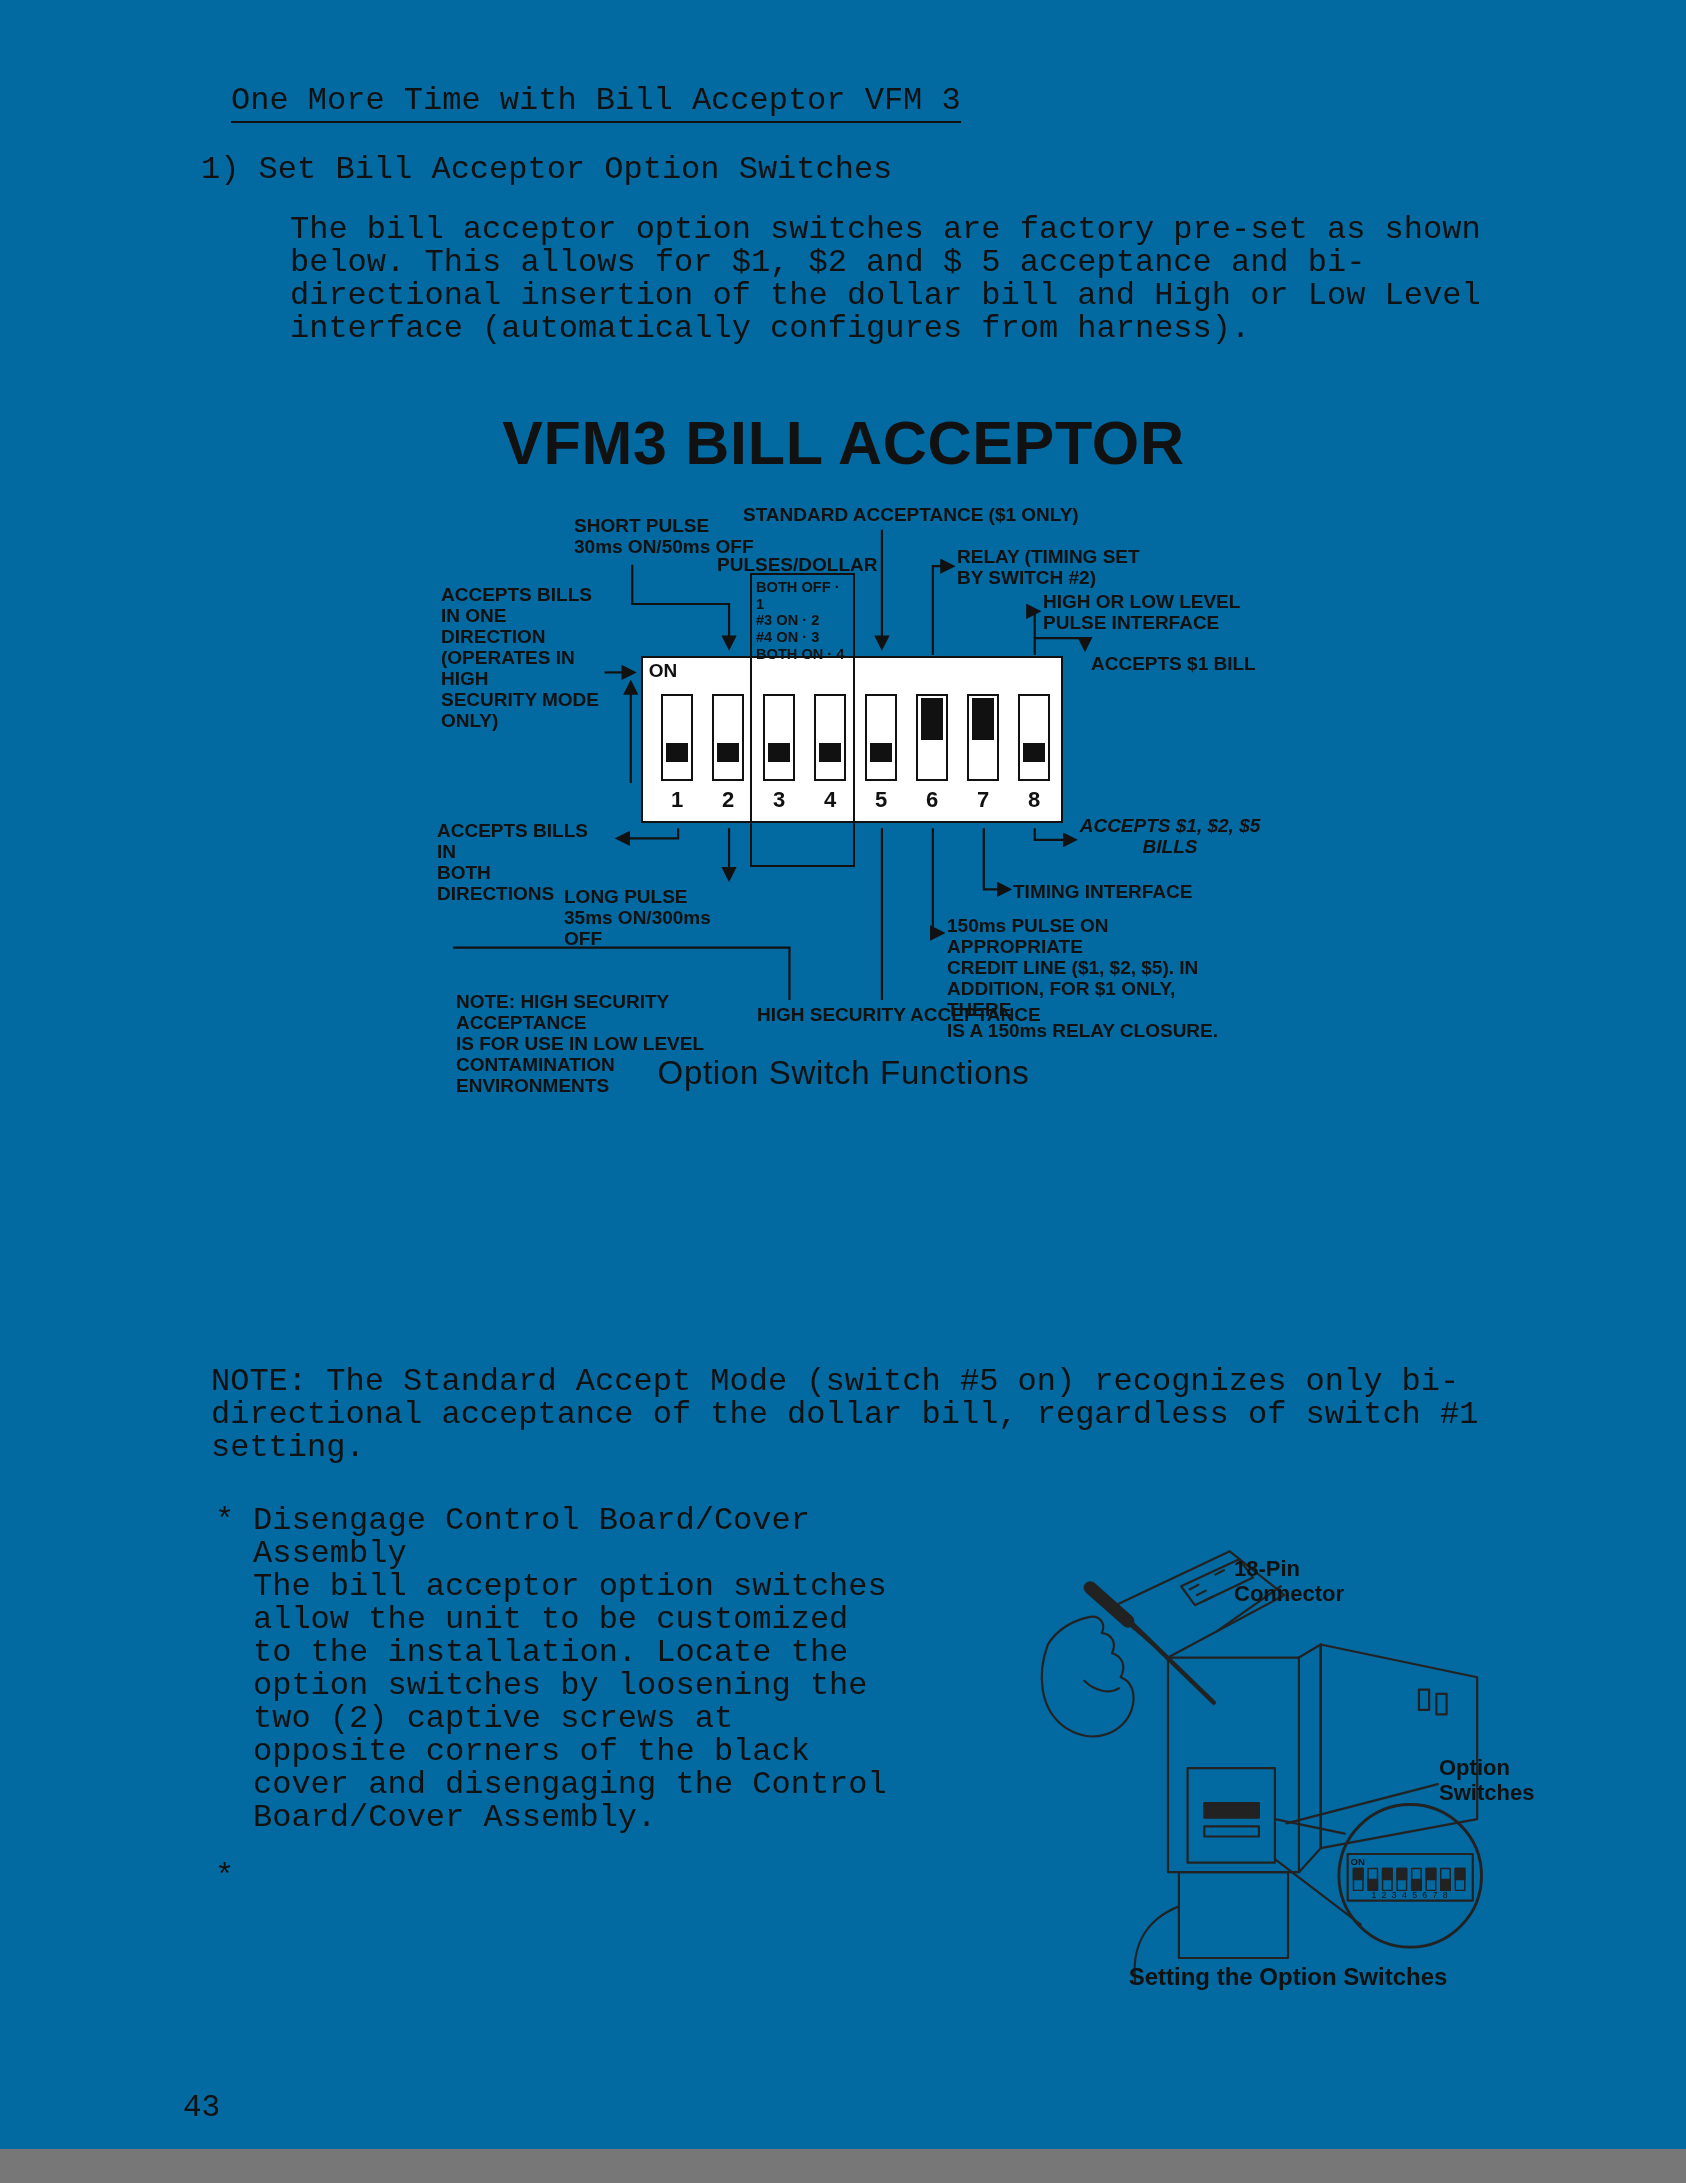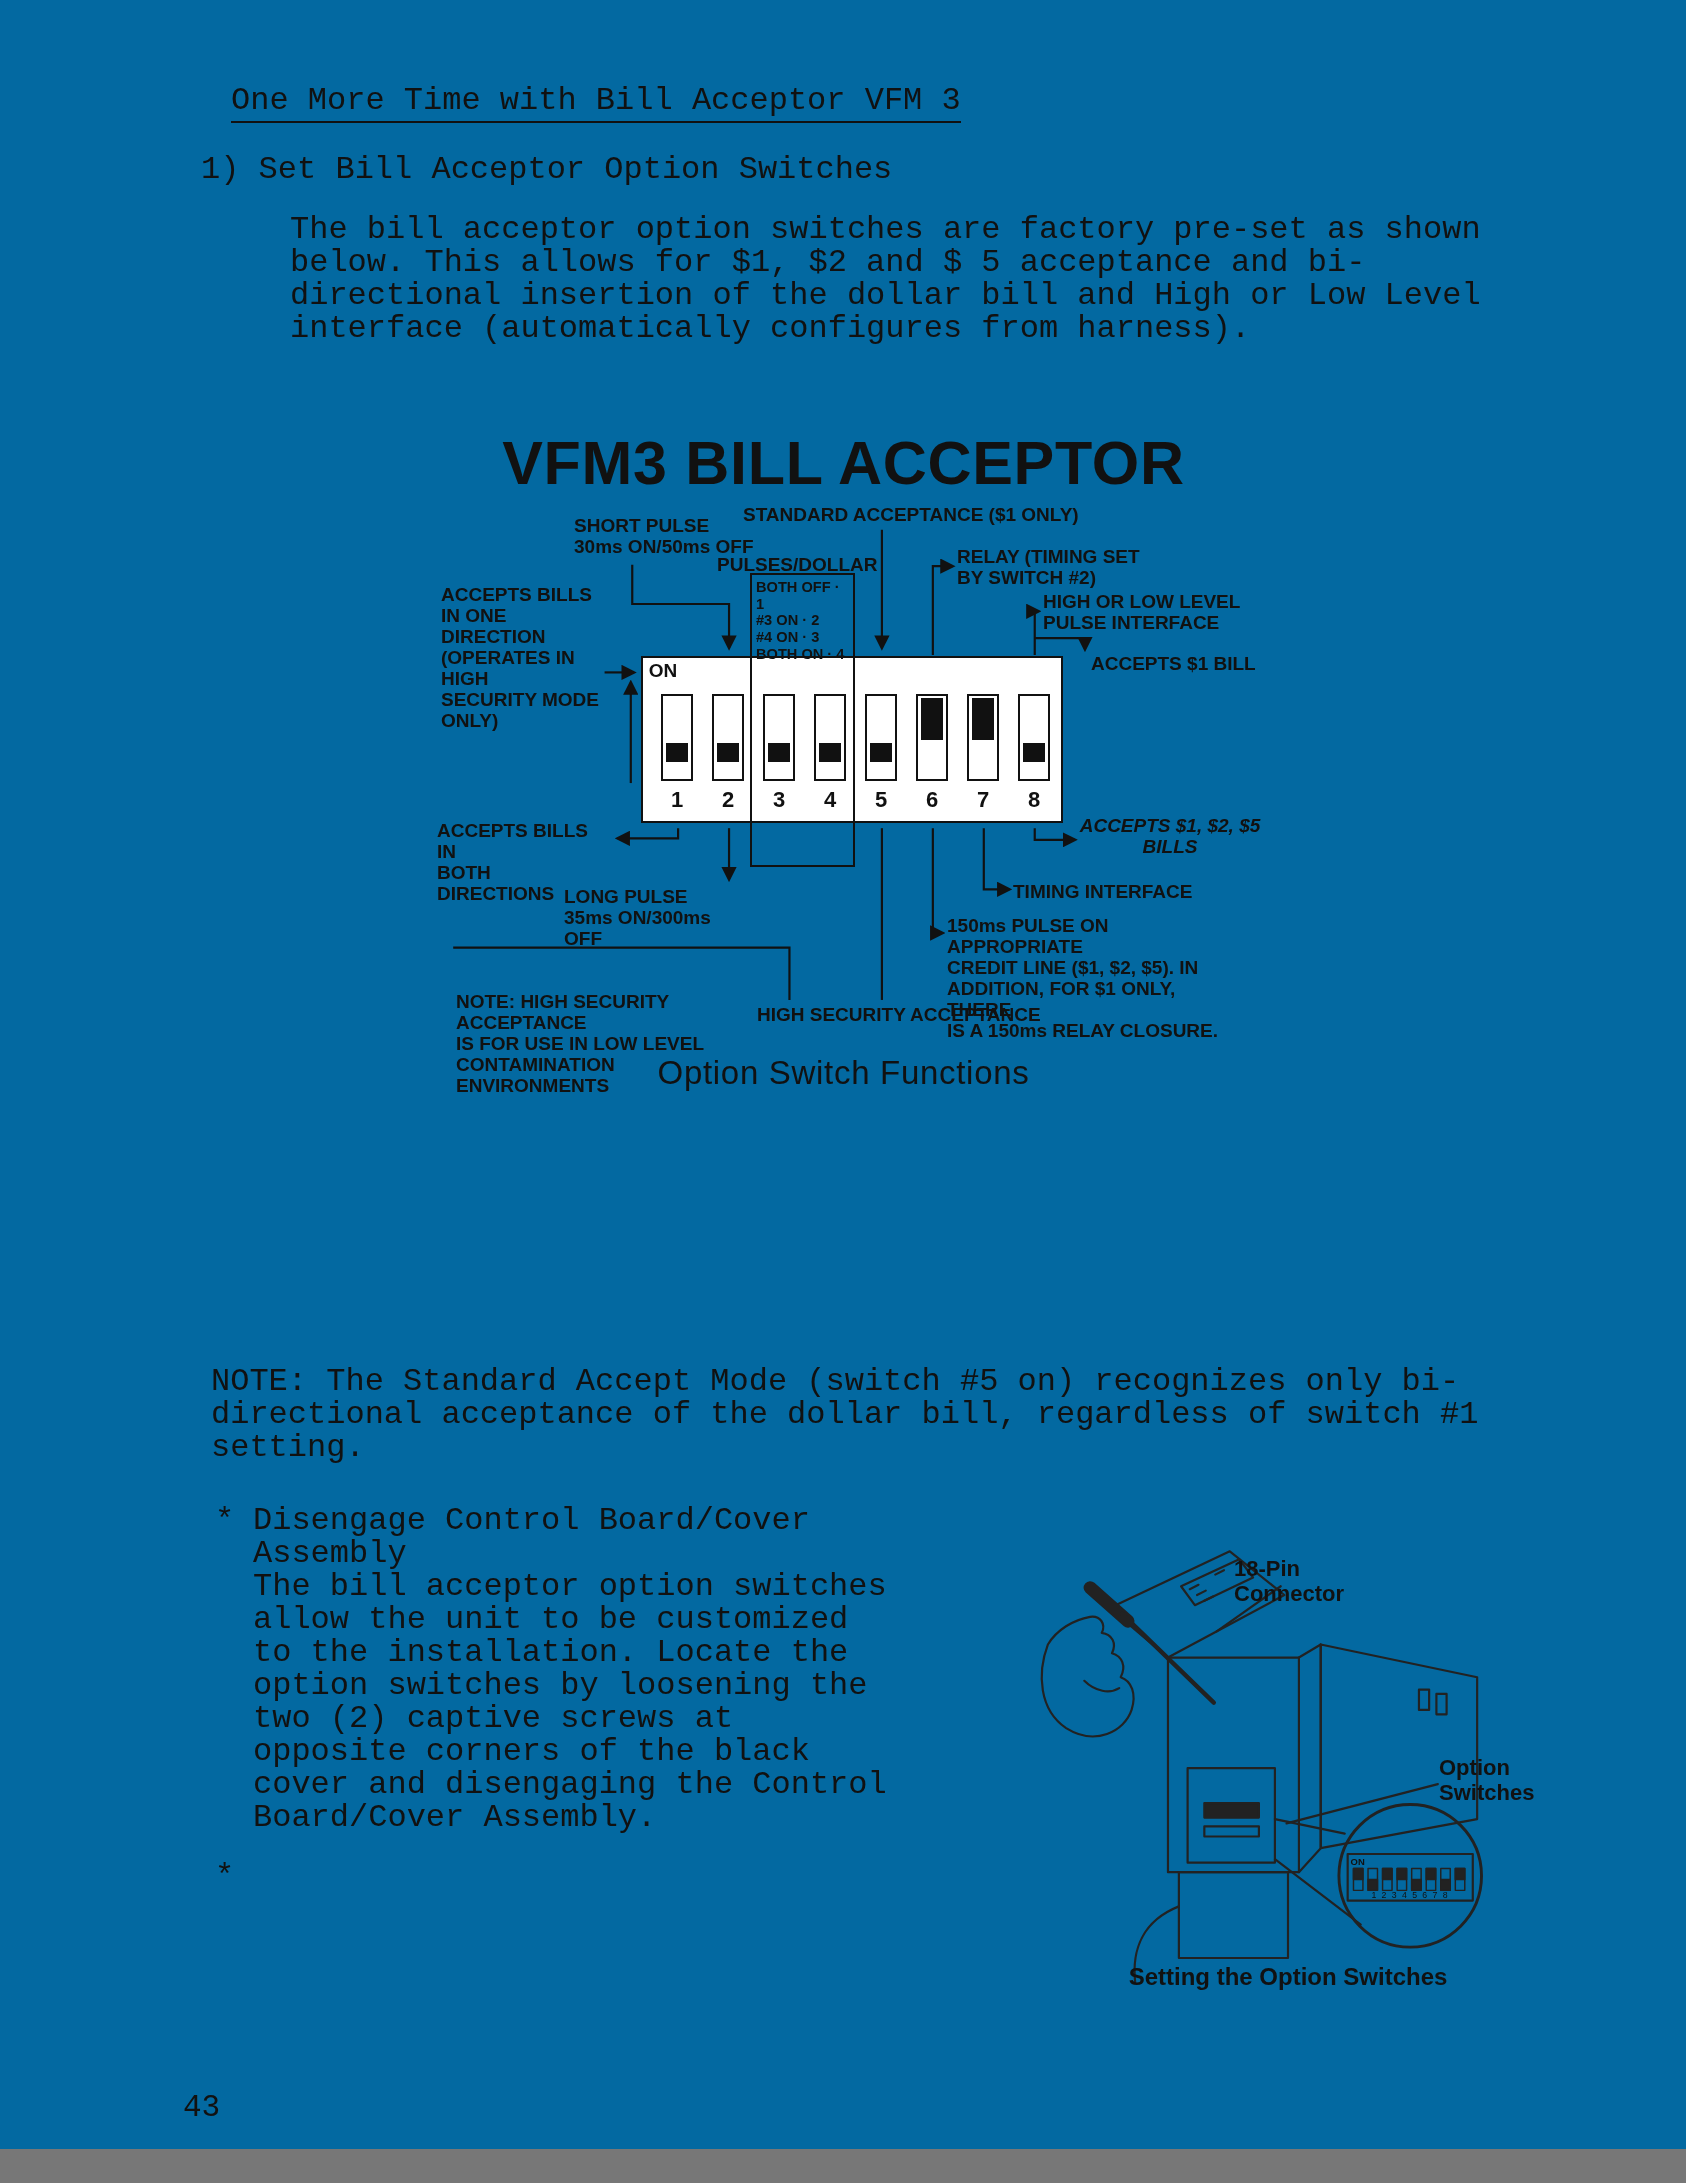--- a/index.html
+++ b/index.html
@@ -3,21 +3,21 @@
 <meta charset="utf-8">
 <style>
   html,body{margin:0;padding:0;background:#777;}
   .page{position:relative;width:1687px;height:2149px;background:#0369a1;color:#111;
         font-family:"Liberation Mono",monospace;overflow:hidden;margin:0 auto;}
   .mono{white-space:pre;font-size:32px;line-height:33px;}
   .abs{position:absolute;}
 
   .title{left:231px;top:82px;font-size:32px;border-bottom:2.9px solid #111;padding-bottom:2.2px;}
 
-  .diagram-heading{left:0;top:428px;width:100%;text-align:center;
+  .diagram-heading{left:0;top:408px;width:100%;text-align:center;
     font-family:"Liberation Sans",sans-serif;font-weight:700;font-size:61px;letter-spacing:0.7px;}
 
   .diagram{left:408px;top:489px;width:859px;height:575px;font-family:"Liberation Sans",sans-serif;}
   .dlabel{position:absolute;font-weight:700;font-size:19px;line-height:21px;white-space:pre-line;}
 
   .panel{position:absolute;left:233px;top:167px;width:422px;height:167px;border:2.9px solid #111;
          box-sizing:border-box;background:#fff;}
   .on-label{position:absolute;left:5.8px;top:1.5px;font-weight:700;font-size:19px;}
   .sw-col{position:absolute;top:36px;width:32px;}
   .slot{position:relative;width:32px;height:87px;border:2.2px solid #111;box-sizing:border-box;background:#fff;}

